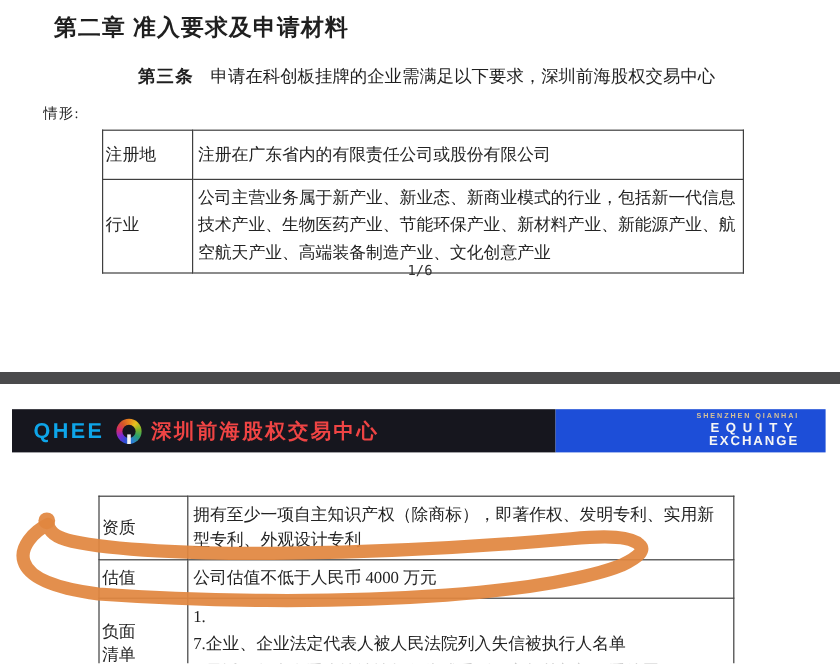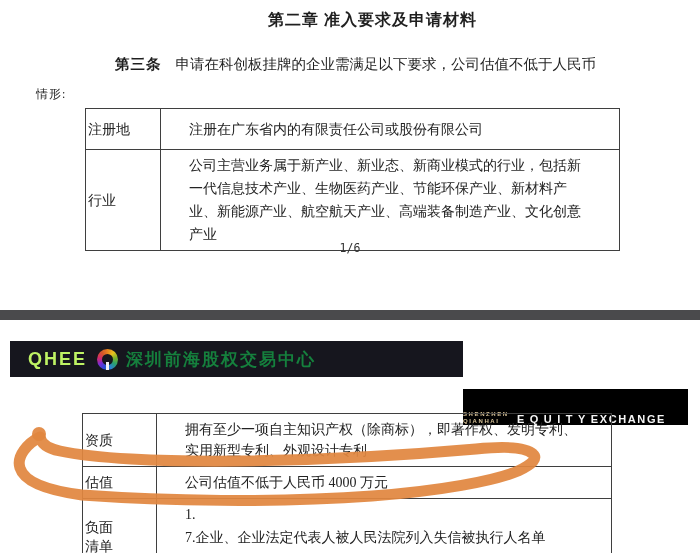--- a/index.html
+++ b/index.html
@@ -1,56 +1,56 @@
 <!DOCTYPE html>
 <html><head>
 <meta charset="utf-8">
 <style>
   html,body{margin:0;padding:0;background:#ffffff;}
   .page{position:relative;width:700px;height:553px;background:#ffffff;overflow:hidden;
         font-family:"Liberation Serif","DejaVu Serif",serif;color:#1f1f1f;}
 
   
-  .chapter-title{position:absolute;top:10px;left:45px;width:655px;text-align:center;
-        font-size:16px;font-weight:bold;letter-spacing:1px;}
+  .chapter-title{position:absolute;top:10px;left:45px;width:655px;text-align:left;
+        font-size:19px;font-weight:bold;letter-spacing:1px;}
   .article{position:absolute;top:49px;left:36px;width:628px;font-size:14.5px;line-height:30px;}
   .article .indent{display:inline-block;width:79px;}
   .article .art-label{font-weight:bold;letter-spacing:1px;margin-right:14px;text-align:center;}
   .line2{position:absolute;top:79px;left:36px;font-size:12px;line-height:30px;letter-spacing:1px;}
 
   table.doc{border-collapse:collapse;table-layout:fixed;}
   table.doc td{border:1px solid #3f3f3f;font-size:14px;vertical-align:middle;
-        padding:4px 28px;line-height:23px;color:#232323;}
+        padding:4px 4px;line-height:23px;color:#232323;}
   table.doc td.lbl{text-align:left;padding:4px 2px;}
   .t1{position:absolute;top:108px;left:85px;}
   .t1 table{width:535px;}
   .t1 td.lbl{width:70px;}
   .t1 tr.r1 td{height:32px;}
 
-  .page-number{position:absolute;top:241px;left:0;width:700px;text-align:center;
+  .page-number{position:absolute;top:218px;left:0;width:700px;text-align:center;
         font-size:11.5px;color:#333;font-family:"DejaVu Sans Mono",monospace;}
 
   
   .separator{position:absolute;top:310px;left:0;width:700px;height:10px;background:#4a4a4c;}
 
   
   .banner{position:absolute;top:341px;left:10px;width:678px;height:36px;display:flex;}
   .banner-black{width:453px;height:100%;background:#16161e;display:flex;align-items:center;
         padding-left:18px;box-sizing:border-box;}
   .qhee{font-family:"Liberation Sans","DejaVu Sans",sans-serif;font-weight:bold;
-        font-size:18px;color:#bef264;letter-spacing:2px;}
+        font-size:18px;color:#0ea5e9;letter-spacing:2px;}
   .logo-ring{width:21px;height:21px;border-radius:50%;margin:0 8px 0 10px;position:relative;
         background:conic-gradient(#e8821e,#e8c11e,#7ab32a,#2aa06d,#2a7fd4,#2a4fd4,#7a2ad4,#d42a6a,#d4552a,#e8821e);}
   .logo-ring .hole{position:absolute;left:5px;top:5px;width:11px;height:11px;border-radius:50%;background:#16161e;}
   .logo-ring .notch{position:absolute;left:9px;top:13px;width:3px;height:8px;background:#f3f3f3;}
   .org-cn{font-family:"Liberation Sans","DejaVu Sans",sans-serif;font-weight:bold;
-        font-size:17px;color:#15803d;letter-spacing:2px;}
-  .banner-blue{width:225px;height:100%;background:#000000;box-sizing:border-box;
-        display:flex;flex-direction:row;justify-content:center;align-items:flex-end;
-        padding-right:22px;font-family:"Liberation Sans","DejaVu Sans",sans-serif;margin-top:48px;}
+        font-size:17px;color:#ef4444;letter-spacing:2px;}
+  .banner-blue{width:225px;height:100%;background:#1d4ed8;box-sizing:border-box;
+        display:flex;flex-direction:column;justify-content:center;align-items:flex-end;
+        padding-right:22px;font-family:"Liberation Sans","DejaVu Sans",sans-serif;}
   .en-small{font-size:6px;font-weight:bold;color:#d6c197;letter-spacing:1.6px;line-height:7px;}
   .en-big{font-size:11px;font-weight:bold;color:#f5f5f5;letter-spacing:5.5px;line-height:11px;margin-top:1px;}
   .en-big2{font-size:11px;font-weight:bold;color:#f5f5f5;letter-spacing:1.6px;line-height:11px;}
 
   
   .t2{position:absolute;top:413px;left:82px;}
   .t2 table{width:530px;}
   .t2 td.lbl{width:69px;}
   .t2 tr.r1 td{height:44px;}
   .t2 tr.r2 td{height:21px;}
@@ -63,21 +63,21 @@
   
   .marker{position:absolute;left:0;top:0;width:700px;height:553px;pointer-events:none;z-index:5;}
 </style>
 </head>
 <body>
 
 <div class="page">
 
   <div class="chapter-title">第二章  准入要求及申请材料</div>
 
-  <div class="article"><span class="indent"></span><span class="art-label">第三条</span><span>申请在科创板挂牌的企业需满足以下要求，公司估值不低于人民币</span></div>
+  <div class="article"><span class="indent"></span><span class="art-label">第三条</span><span>申请在科创板挂牌的企业需满足以下要求，深圳前海股权交易中心</span></div>
   <div class="line2">情形:</div>
 
   <div class="t1">
     <table class="doc">
       <tbody>
           <tr class="r1">
         <td class="lbl">注册地</td>
         <td class="cnt">注册在广东省内的有限责任公司或股份有限公司</td>
       </tr>
       <tr class="r2">

